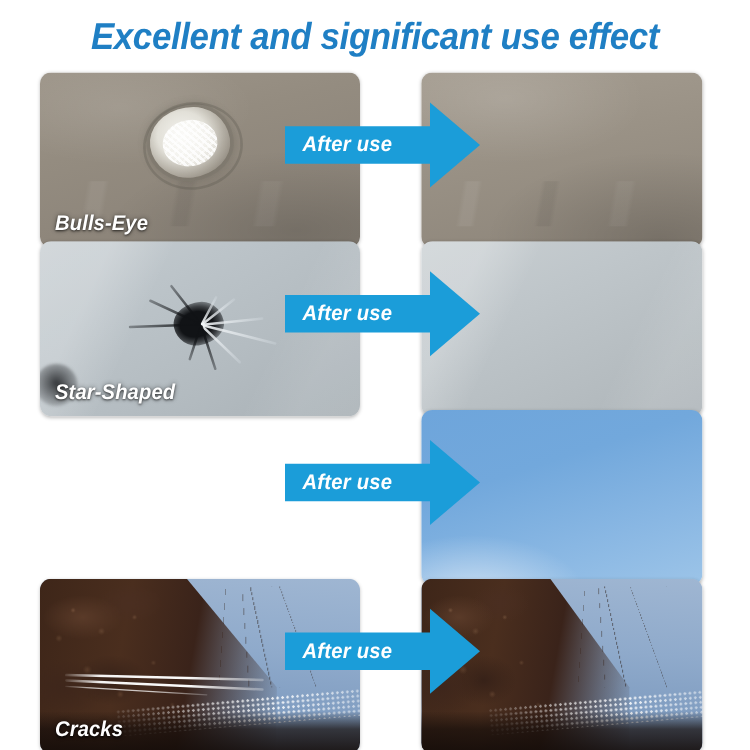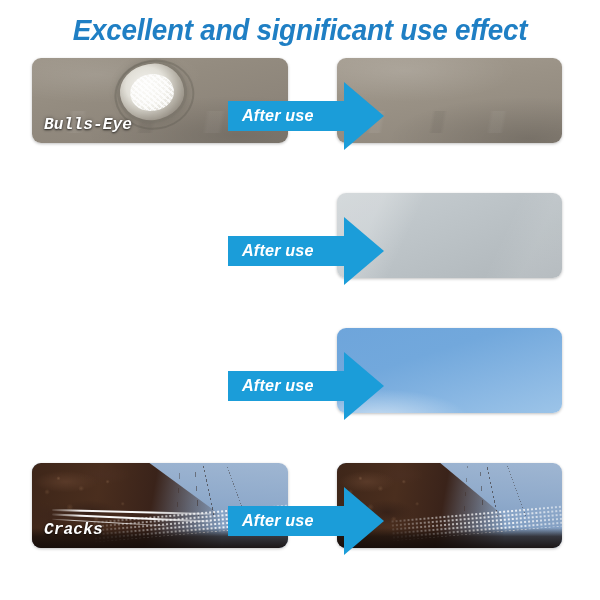--- a/index.html
+++ b/index.html
@@ -29,25 +29,24 @@
   }
 
   
   .row{position:absolute;left:0;width:600px;height:118px;}
   .row.r0{top:58px;}
   .row.r1{top:193px;}
   .row.r2{top:328px;}
   .row.r3{top:463px;}
 
   .panel{
-    position:absolute;top:0;height:85px;
+    position:absolute;top:0;height:140px;
     border-radius:9px;
     overflow:hidden;
     box-shadow:0 1px 3px rgba(0,0,0,.25);
-    font-family:Liberation Mono, monospace;
   }
   .panel.left{left:32px;width:256px;}
   .panel.right{left:337px;width:225px;}
 
   .scene{position:absolute;inset:0;}
 
   
   .bg-stone{
     background:
       radial-gradient(ellipse 70% 55% at 25% 20%, rgba(255,255,255,.10), transparent 60%),
@@ -284,20 +283,40 @@
     </div>
 
     <div class="arrow">
       <div class="shaft"></div>
       <div class="head"></div>
       <div class="atext">After use</div>
     </div>
   </div>
 
   <div class="row r1">
+    <div class="panel left">
+      <div class="scene bg-glassgrey">
+        <div class="glass-sheen"></div>
+        <div class="blob-dark"></div>
+        <div class="starcrack">
+          <div class="core"></div>
+          <i class="b" style="width:58px;transform:rotate(178deg)"></i>
+          <i class="b" style="width:46px;transform:rotate(205deg)"></i>
+          <i class="b" style="width:40px;transform:rotate(232deg)"></i>
+          <i class="w" style="width:50px;transform:rotate(-6deg)"></i>
+          <i class="w" style="width:62px;transform:rotate(14deg)"></i>
+          <i class="w" style="width:44px;transform:rotate(44deg)"></i>
+          <i class="b" style="width:38px;transform:rotate(72deg)"></i>
+          <i class="b" style="width:30px;transform:rotate(108deg)"></i>
+          <i class="w" style="width:34px;transform:rotate(-38deg)"></i>
+          <i class="w" style="width:26px;transform:rotate(-62deg)"></i>
+        </div>
+      </div>
+      <div class="caption">Star-Shaped</div>
+    </div>
 
     <div class="panel right">
       <div class="scene bg-glassgrey clean">
         <div class="glass-sheen"></div>
       </div>
     </div>
 
     <div class="arrow">
       <div class="shaft"></div>
       <div class="head"></div>

